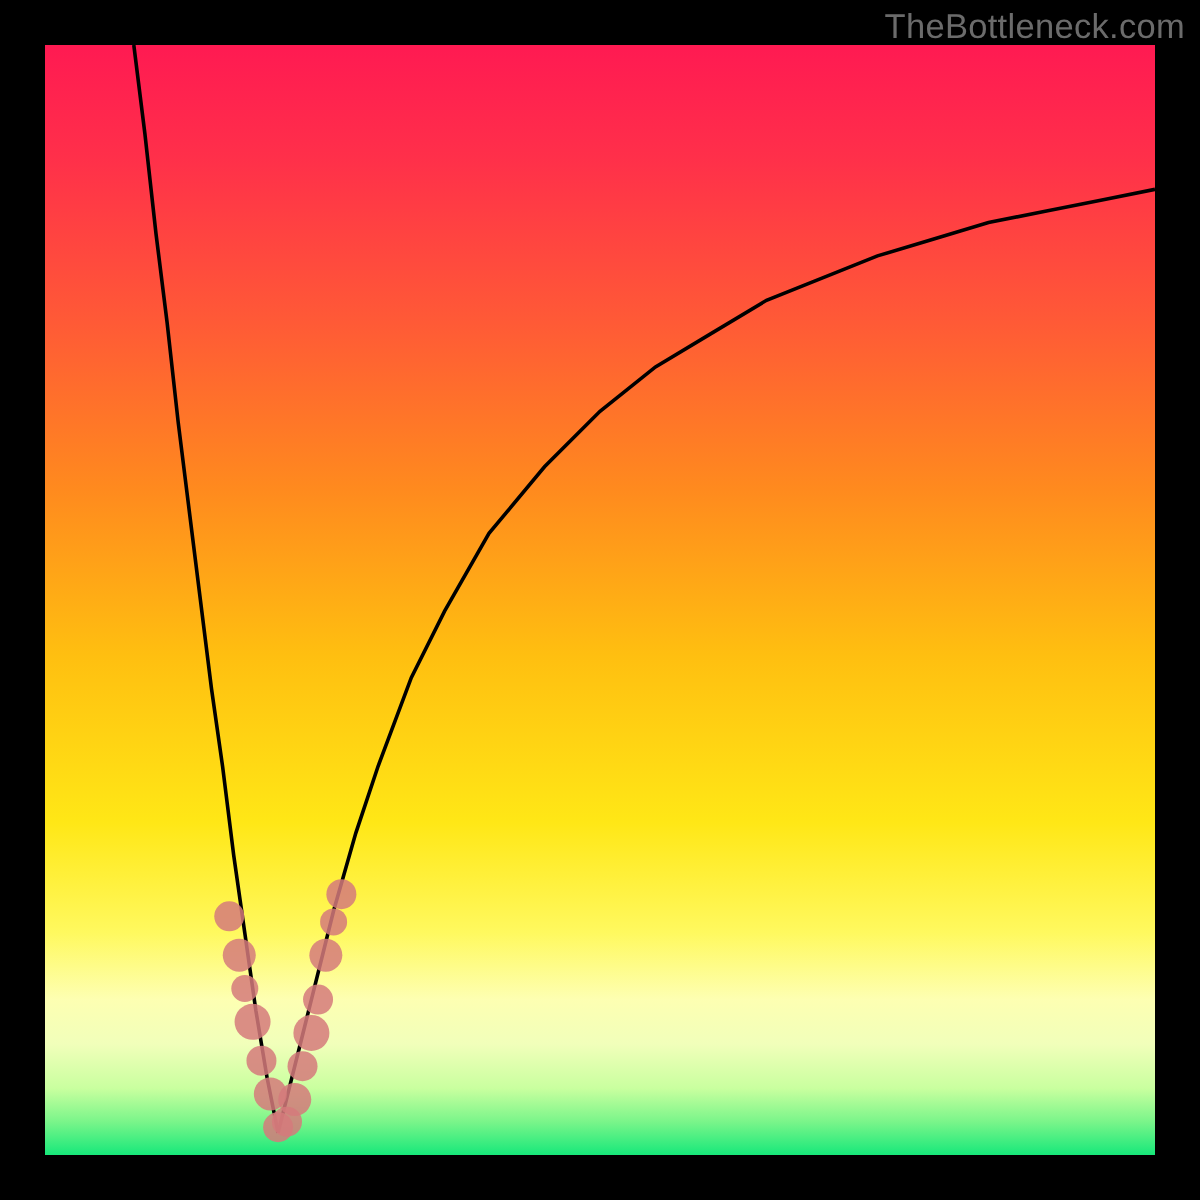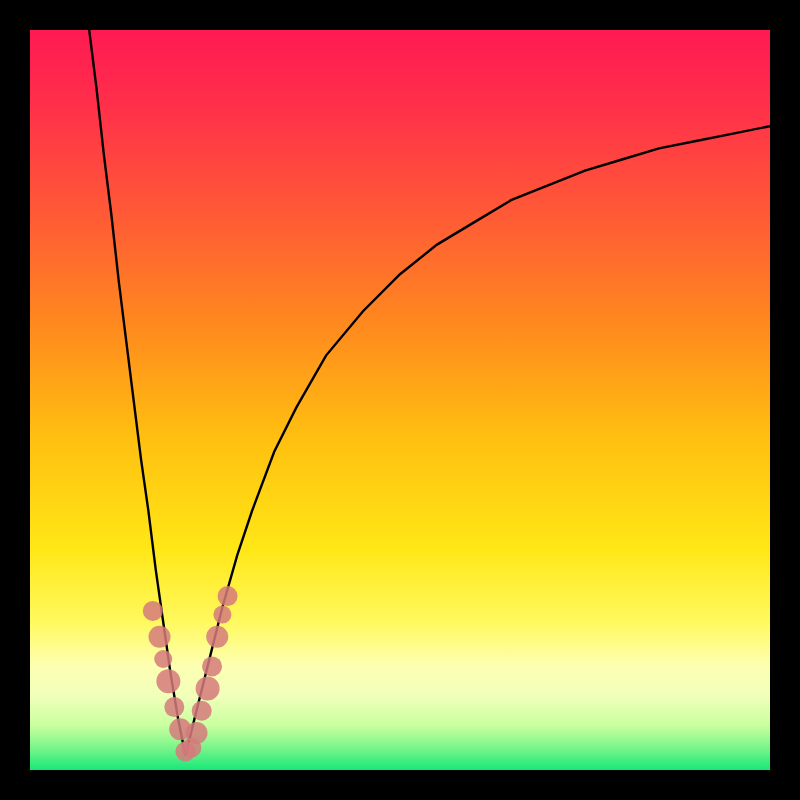--- a/index.html
+++ b/index.html
@@ -91,13 +91,14 @@
           <circle cx="166.50" cy="703.00" r="11" fill="#d57a7b" fill-opacity="0.85" stroke="#c96868" stroke-width="0"></circle>
           <circle cx="171.68" cy="680.80" r="10" fill="#d57a7b" fill-opacity="0.85" stroke="#c96868" stroke-width="0"></circle>
           <circle cx="177.60" cy="658.60" r="12" fill="#d57a7b" fill-opacity="0.85" stroke="#c96868" stroke-width="0"></circle>
           <circle cx="182.04" cy="636.40" r="10" fill="#d57a7b" fill-opacity="0.85" stroke="#c96868" stroke-width="0"></circle>
           <circle cx="187.22" cy="606.80" r="11" fill="#d57a7b" fill-opacity="0.85" stroke="#c96868" stroke-width="0"></circle>
           <circle cx="192.40" cy="584.60" r="9" fill="#d57a7b" fill-opacity="0.85" stroke="#c96868" stroke-width="0"></circle>
           <circle cx="197.58" cy="566.10" r="10" fill="#d57a7b" fill-opacity="0.85" stroke="#c96868" stroke-width="0"></circle>
         </g>
     </svg>
   </div>
+  <div class="watermark">TheBottleneck.com</div>
 </div>
 
 </body></html>

